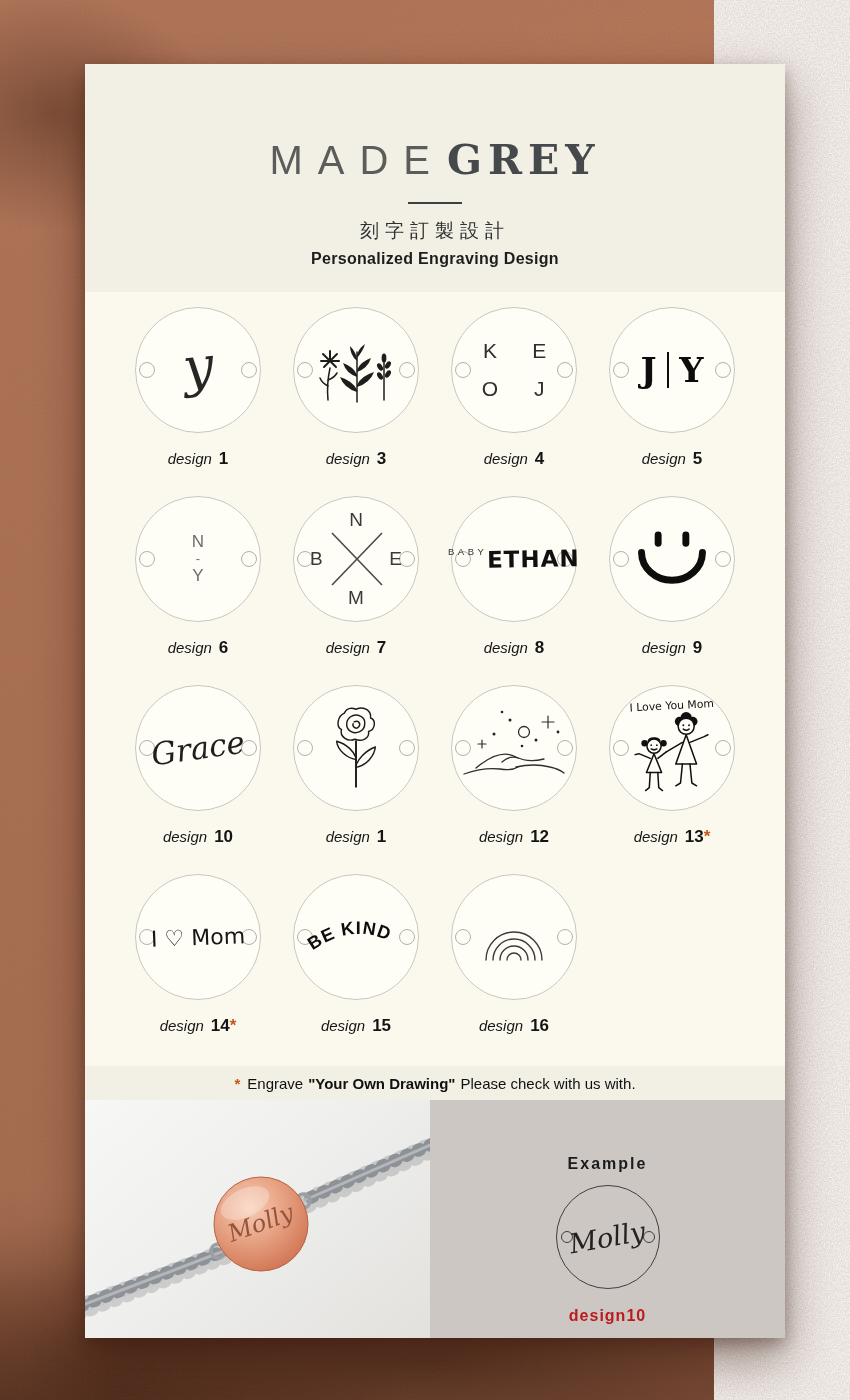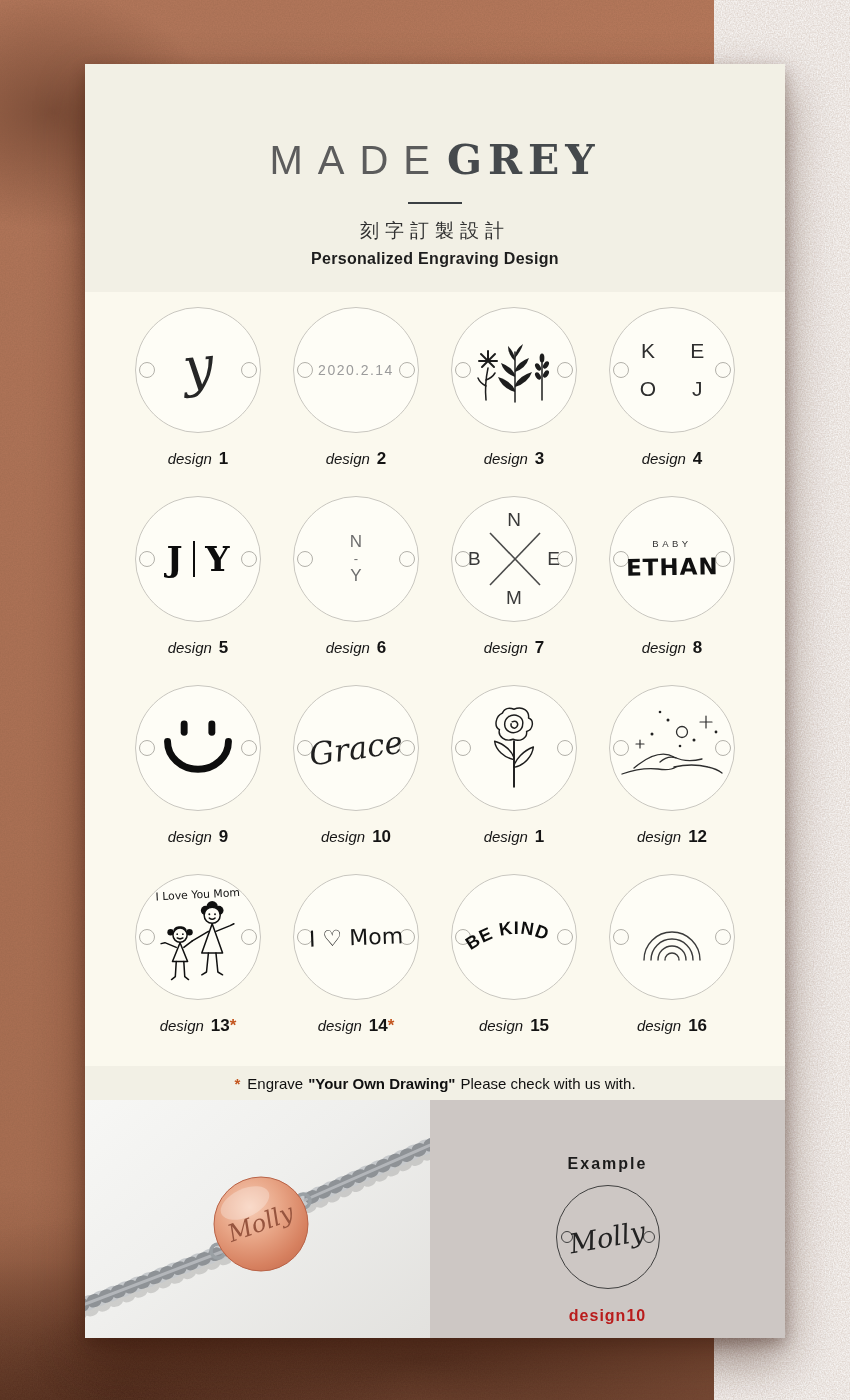--- a/index.html
+++ b/index.html
@@ -54,21 +54,21 @@
   .jy .bar{width:2.5px;height:36px;background:#0c0c0c;margin:0 10px;}
   .stack6{display:flex;flex-direction:column;align-items:center;line-height:1.15;
     font-size:17px;color:#6e6e6e;}
   .stack6 .dash{font-size:13px;}
   .cross7{position:relative;width:104px;height:104px;}
   .cross7 span{position:absolute;font-size:19px;color:#3a3a3a;}
   .cross7 .t{top:2px;left:50%;transform:translateX(-50%);}
   .cross7 .b{bottom:2px;left:50%;transform:translateX(-50%);}
   .cross7 .le{left:6px;top:50%;transform:translateY(-50%);}
   .cross7 .ri{right:6px;top:50%;transform:translateY(-50%);}
-  .baby8{display:flex;flex-direction:column;align-items:center;}
+  .baby8{display:flex;flex-direction:row;align-items:flex-start;}
   .baby8 .b1{font-size:9.5px;letter-spacing:3.5px;color:#333;margin-bottom:5px;}
   .baby8 .b2{font-family:"DejaVu Sans",sans-serif;font-weight:700;font-size:23px;color:#101010;
     letter-spacing:1px;transform:rotate(-1deg);}
   .script10{font-family:"DejaVu Serif","Liberation Serif",serif;font-style:italic;font-size:31px;
     color:#1f1f1f;transform:rotate(-8deg);}
   .hand14{font-family:"DejaVu Sans",sans-serif;font-size:22px;color:#161616;transform:rotate(-2deg);}
   
   .note{height:34px;background:#f2f0e5;display:flex;align-items:center;justify-content:center;
     font-size:15px;color:#101010;}
   .note .star{color:#c4561f;font-weight:700;margin-right:7px;}
@@ -121,30 +121,20 @@
         <div class="disc">
           <span class="hole l"></span>
           <span class="hole r"></span>
           <div class="art">
               <span class="script1">y</span>
             </div>
         </div>
         <div class="label"><span class="w">design</span><span class="n">1</span></div>
       </div>
 
-      <div class="cell">
-        <div class="disc">
-          <span class="hole l"></span>
-          <span class="hole r"></span>
-          <div class="art">
-              <span class="datetxt">2020.2.14</span>
-            </div>
-        </div>
-        <div class="label"><span class="w">design</span><span class="n">2</span></div>
-      </div>
 
       <div class="cell">
         <div class="disc">
           <span class="hole l"></span>
           <span class="hole r"></span>
           <div class="art">
             <svg width="86" height="72" viewBox="0 0 86 72">
               <g stroke="#1d1d1d" stroke-width="1.5" fill="none" stroke-linecap="round">
                 <path d="M15,66 C14,56 14,48 17,34"></path>
                 <path d="M15,52 Q9,49 7,44"></path>

